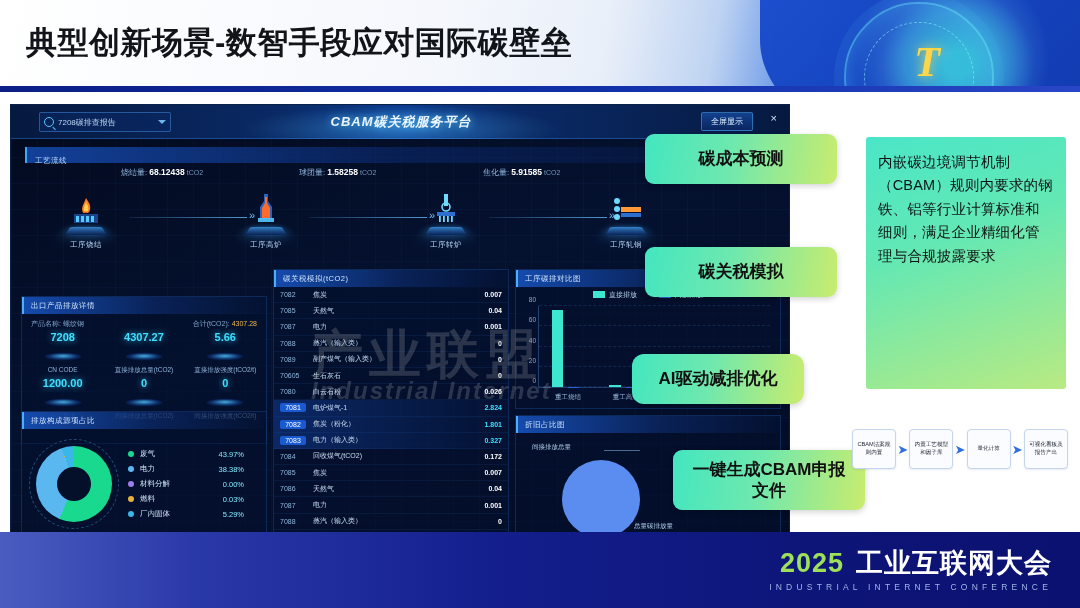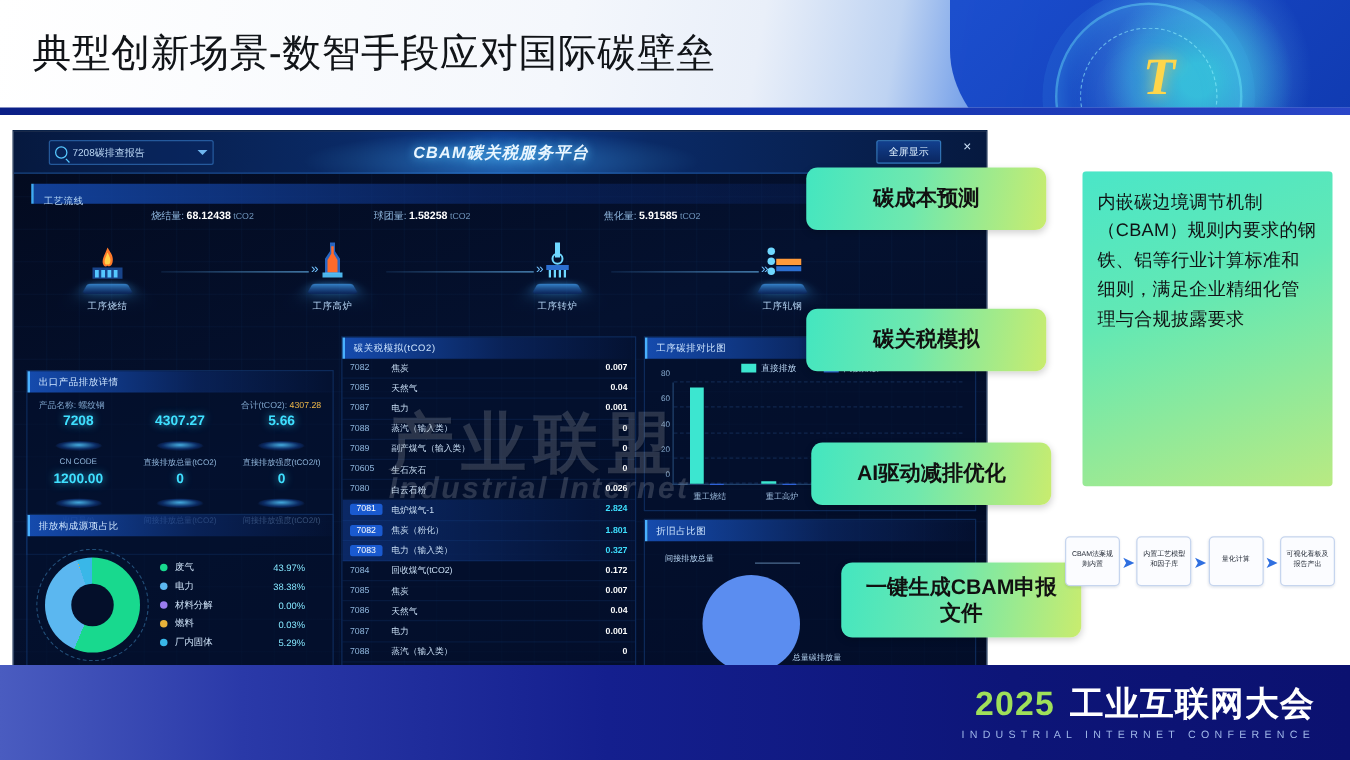--- a/index.html
+++ b/index.html
@@ -37,21 +37,21 @@
     border-radius:50%; border:1px dashed rgba(150,245,255,.55);
   }
   .header-t {
     position: absolute; right: 140px; top: 38px;
     font-size: 42px; font-weight: bold; font-style: italic;
     color: #ffd64a; text-shadow: 0 0 12px rgba(255,220,80,.8);
     font-family: "Liberation Serif", serif;
   }
   .slide-title {
     position: absolute; left: 26px; top: 22px;
-    font-size: 31px; font-weight: normal; color: #111418;
+    font-size: 31px; font-weight: bold; color: #111418;
     letter-spacing: .5px; white-space: nowrap;
   }
   .header-rule {
     position: absolute; left: 0; top: 86px; width: 1080px; height: 6px;
     background: linear-gradient(90deg,#0b1f86 0%, #1030a8 55%, #2a46c8 100%);
   }
 
   
   .slide-body {
     position: absolute; left: 0; top: 92px; width: 1080px; height: 440px;
@@ -582,21 +582,21 @@
     <div class="wm">产业联盟</div>
     <div class="wm2">Industrial Internet</div>
   </div>
 
   <div class="callout" style="left:645px; top:42px; width:192px; height:50px;">
     <span>碳成本预测</span>
   </div>
   <div class="callout" style="left:645px; top:155px; width:192px; height:50px;">
     <span>碳关税模拟</span>
   </div>
-  <div class="callout" style="left:649px; top:262px; width:192px; height:50px;">
+  <div class="callout" style="left:632px; top:262px; width:172px; height:50px;border-radius:12px;">
     <span>AI驱动减排优化</span>
   </div>
   <div class="callout" style="left:645px; top:358px; width:192px; height:60px; padding:0 16px;margin-left:28px;">
     <span>一键生成CBAM申报文件</span>
   </div>
 
   <div class="infobox" style="top:45px;">内嵌碳边境调节机制（CBAM）规则内要求的钢铁、铝等行业计算标准和细则，满足企业精细化管理与合规披露要求</div>
 
   <div class="chips" style="top:332px;">
     <div class="chip">CBAM法案规则内置</div>

